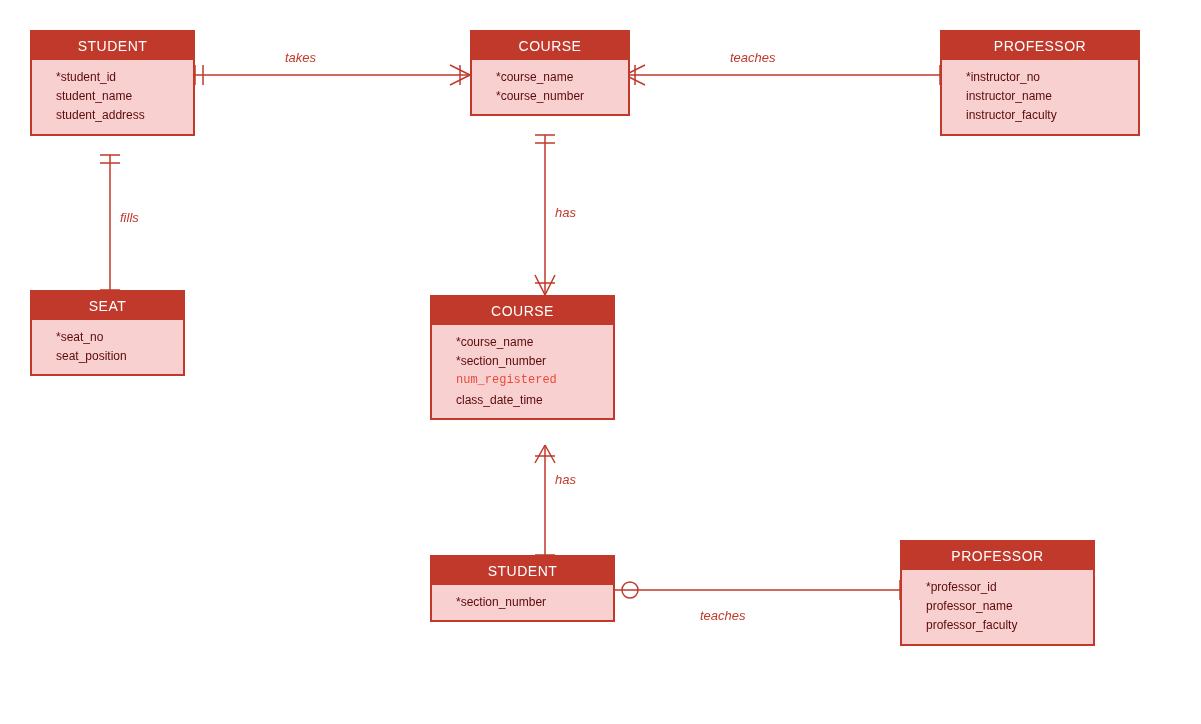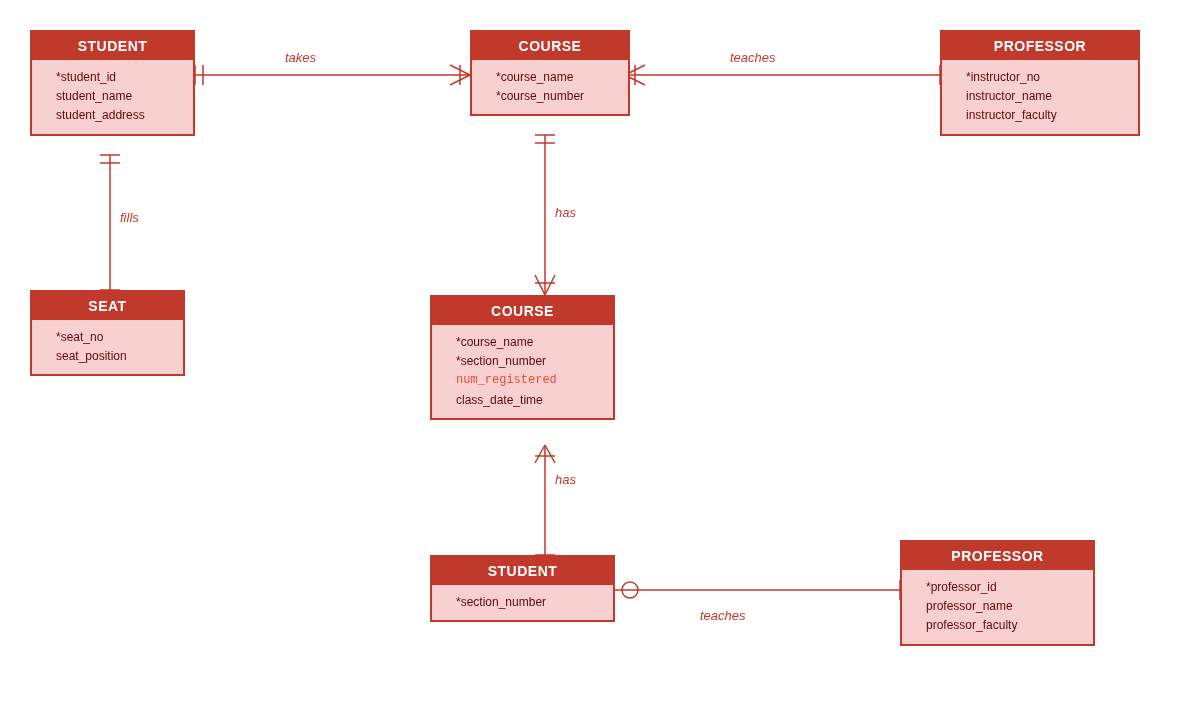--- a/index.html
+++ b/index.html
@@ -18,21 +18,21 @@
     }
     .entity {
       position: absolute;
       border: 2px solid #c0392b;
       background: #f9d0d0;
       min-width: 150px;
     }
     .entity-header {
       background: #c0392b;
       color: #fff;
-      font-weight: bold;
+      font-weight: normal;
       font-size: 14px;
       text-align: center;
       padding: 6px 10px;
       letter-spacing: 0.5px;
     }
     .entity-body {
       padding: 8px 24px;
       font-size: 12px;
       color: #5a0a0a;
       line-height: 1.6;

